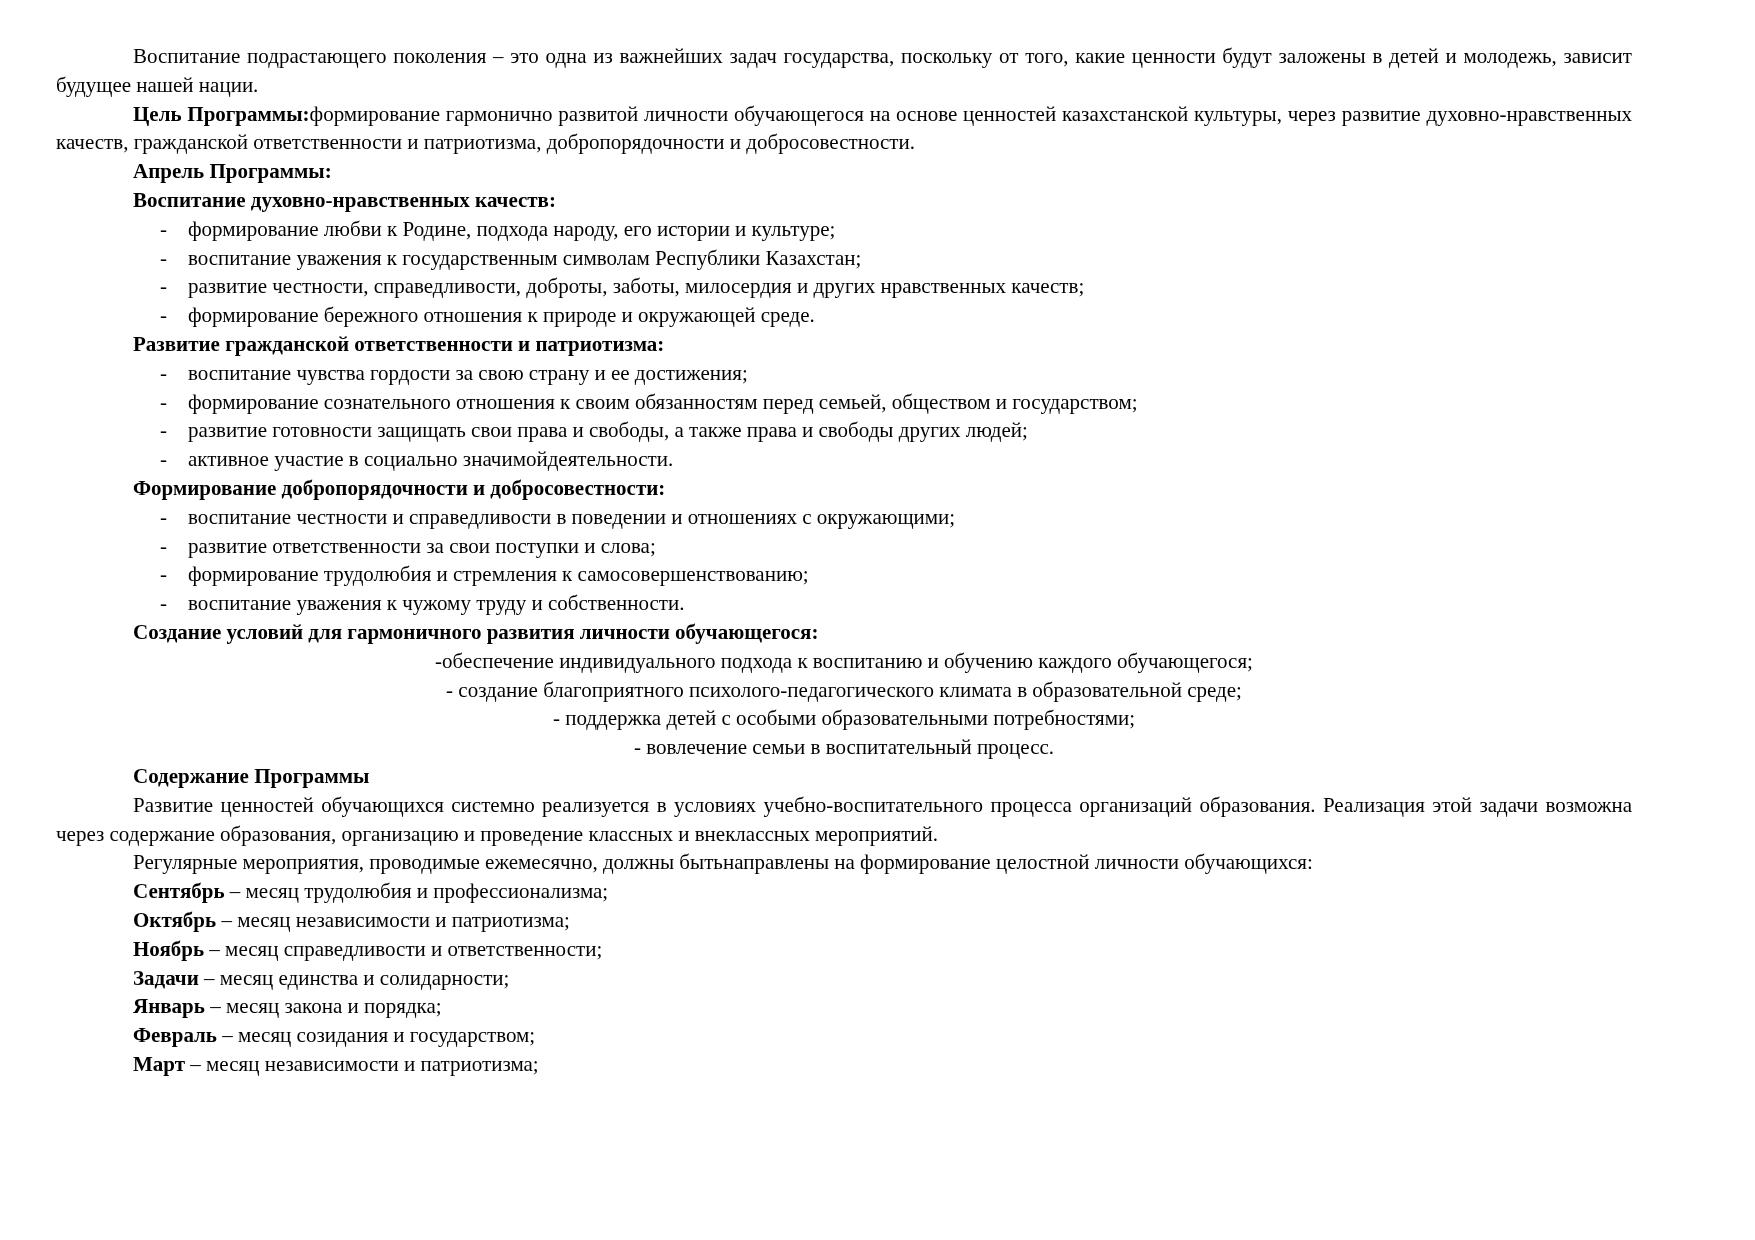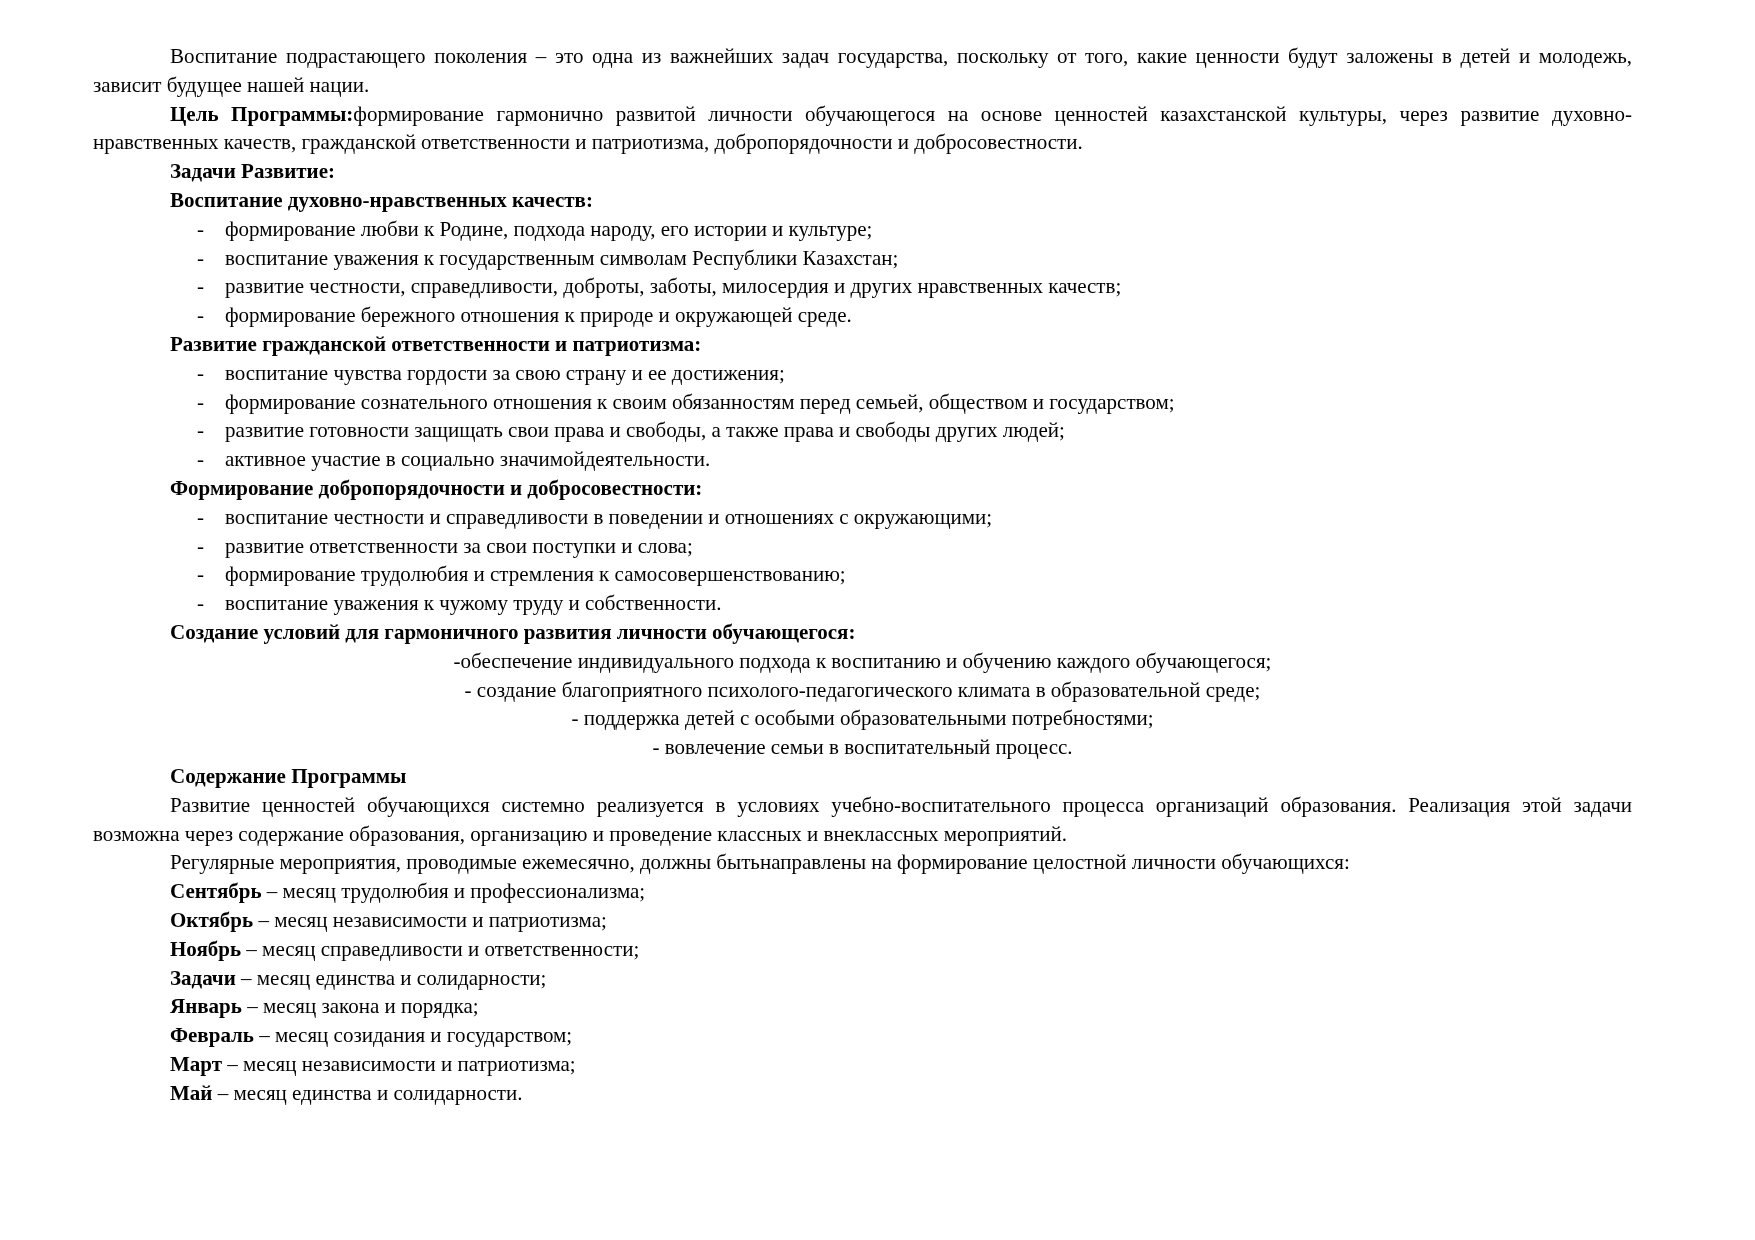--- a/index.html
+++ b/index.html
@@ -13,21 +13,21 @@
     overflow: hidden;
     color: #000000;
     font-family: "Liberation Serif", "DejaVu Serif", serif;
     font-size: 21px;
     line-height: 28.8px;
   }
   .doc {
     box-sizing: border-box;
     width: 1755px;
     min-height: 1240px;
-    padding: 42px 123px 0 93px;
+    padding: 42px 123px 0 56px;
     border-radius: 18px;
   }
   .doc p { margin: 0; }
   .para {
     text-align: justify;
     text-indent: 77px;
   }
   .heading {
     font-weight: 700;
     text-indent: 77px;
@@ -44,21 +44,21 @@
     width: 28px;
   }
   .bullet .btext { flex: 1 1 auto; }
 </style>
 </head>
 <body>
 
 <main class="doc" id="doc">
     <p class="para"><span>Воспитание подрастающего поколения – это одна из важнейших задач государства, поскольку от того, какие ценности будут заложены в детей и молодежь, зависит будущее нашей нации.</span></p>
     <p class="para"><b>Цель Программы:</b><span>формирование гармонично развитой личности обучающегося на основе ценностей казахстанской культуры, через развитие духовно-нравственных качеств, гражданской ответственности и патриотизма, добропорядочности и добросовестности.</span></p>
-    <p class="heading">Задачи Развитие:</p>
+    <p class="heading">Апрель Программы:</p>
     <p class="heading">Воспитание духовно-нравственных качеств:</p>
     <div class="bullet">
       <span class="dash">-</span>
       <span class="btext">формирование любви к Родине, подхода народу, его истории и культуре;</span>
     </div>
     <div class="bullet">
       <span class="dash">-</span>
       <span class="btext">воспитание уважения к государственным символам Республики Казахстан;</span>
     </div>
     <div class="bullet">
@@ -111,14 +111,13 @@
     <p class="heading">Содержание Программы</p>
     <p class="para"><span>Развитие ценностей обучающихся системно реализуется в условиях  учебно-воспитательного процесса организаций образования. Реализация этой задачи возможна через содержание образования, организацию и проведение классных и внеклассных мероприятий.</span></p>
     <p class="para"><span>Регулярные мероприятия, проводимые ежемесячно, должны бытьнаправлены на формирование целостной личности обучающихся:</span></p>
     <p class="month"><b>Сентябрь</b><span> – месяц трудолюбия и профессионализма;</span></p>
     <p class="month"><b>Октябрь</b><span> – месяц независимости и патриотизма;</span></p>
     <p class="month"><b>Ноябрь</b><span> – месяц справедливости и ответственности;</span></p>
     <p class="month"><b>Задачи</b><span> – месяц единства и солидарности;</span></p>
     <p class="month"><b>Январь</b><span> – месяц закона и порядка;</span></p>
     <p class="month"><b>Февраль</b><span> – месяц созидания и государством;</span></p>
     <p class="month"><b>Март</b><span> – месяц независимости и патриотизма;</span></p>
-    <p class="month"><b>Май</b><span> – месяц единства и солидарности.</span></p>
   </main>
 
 </body></html>

